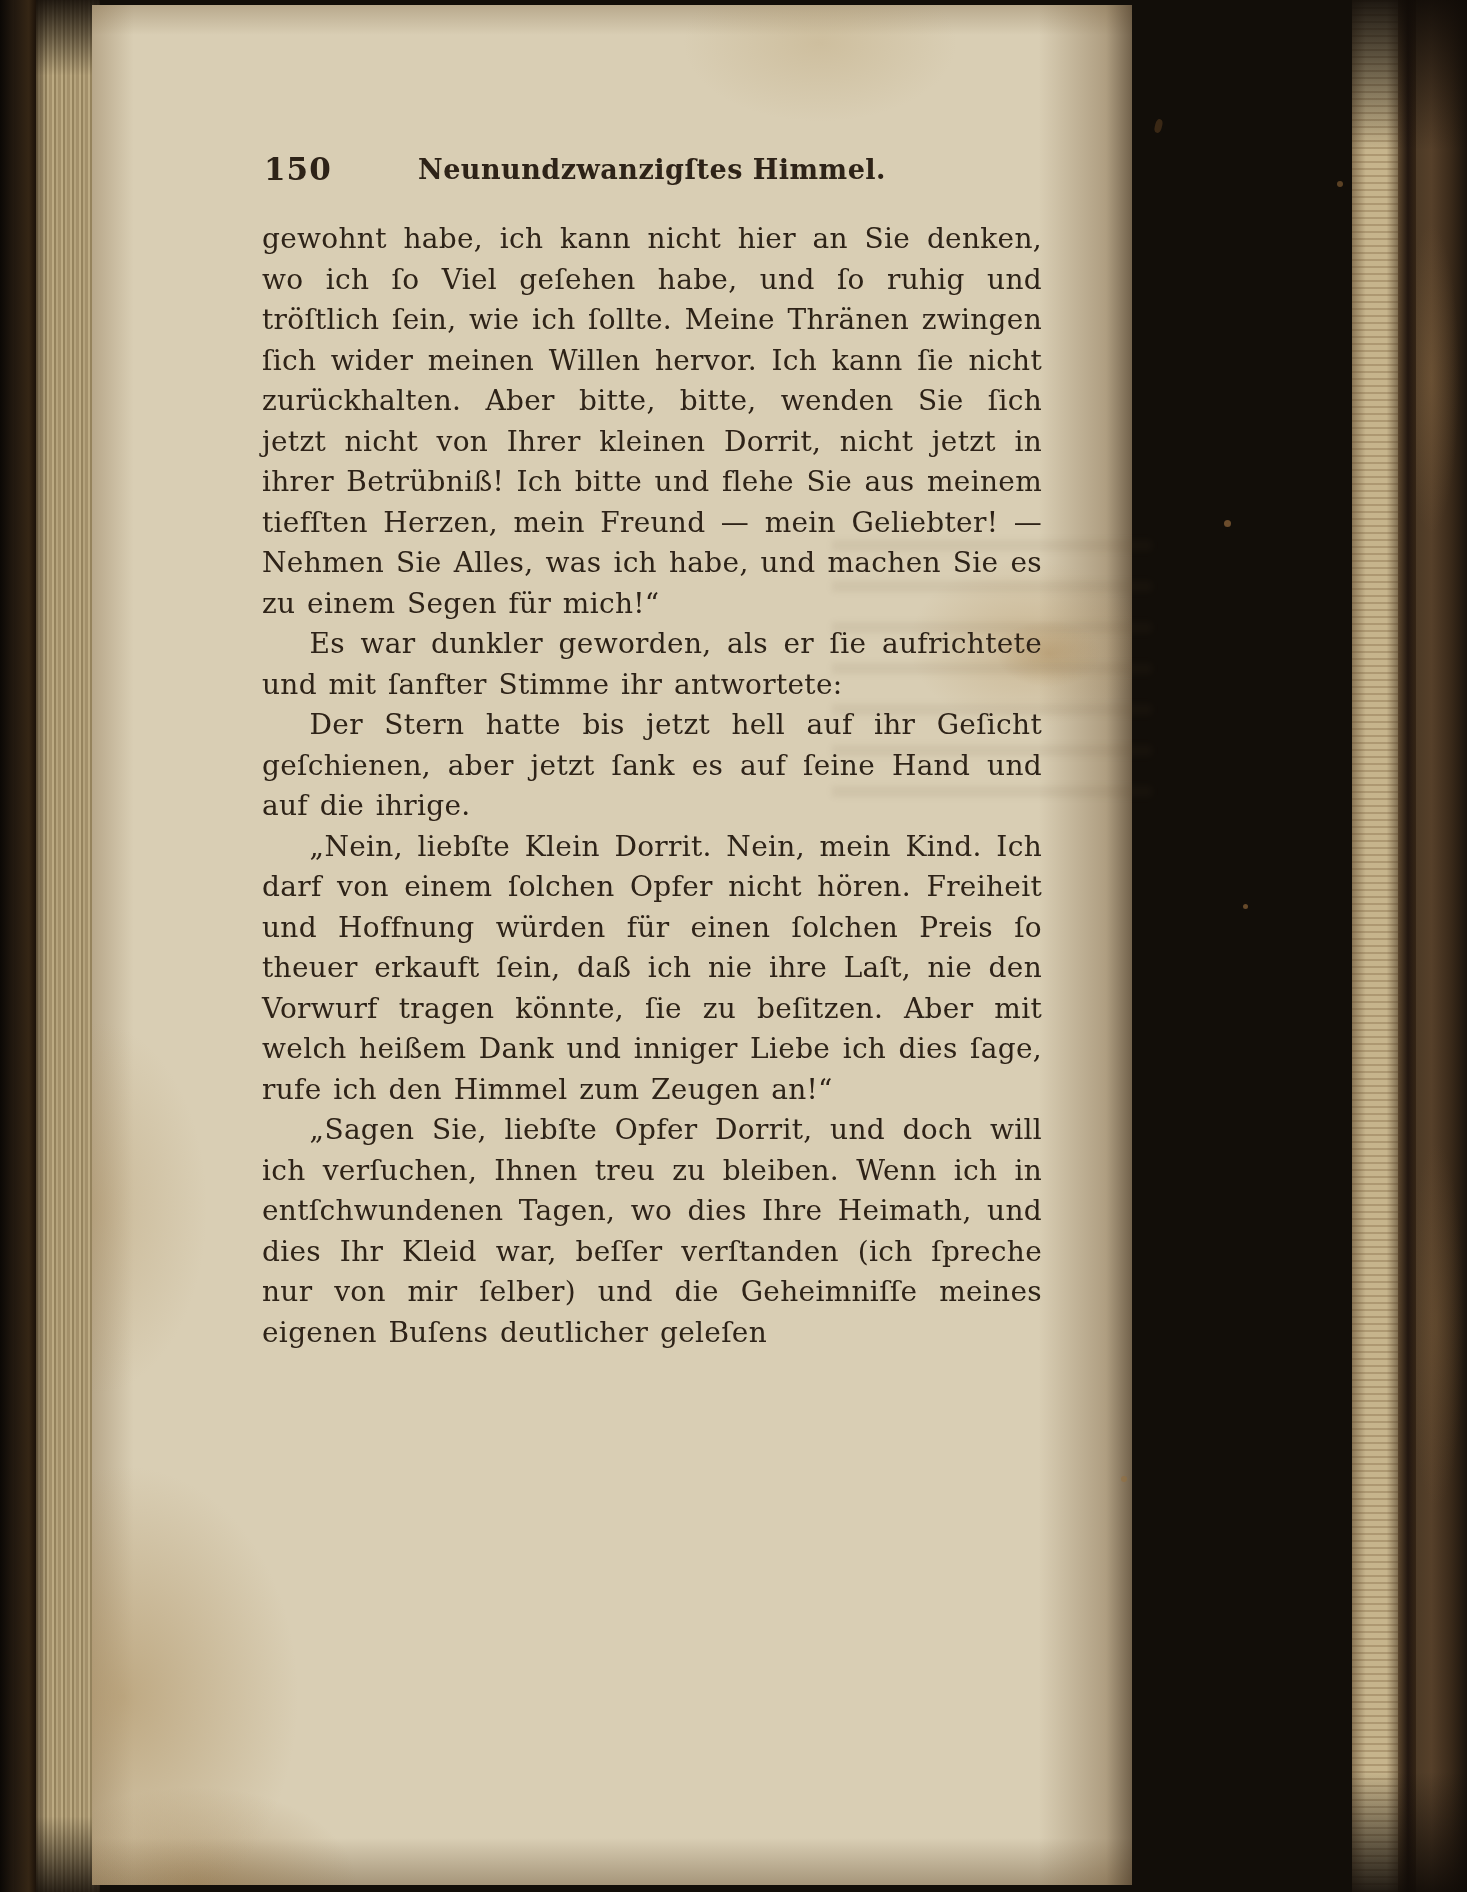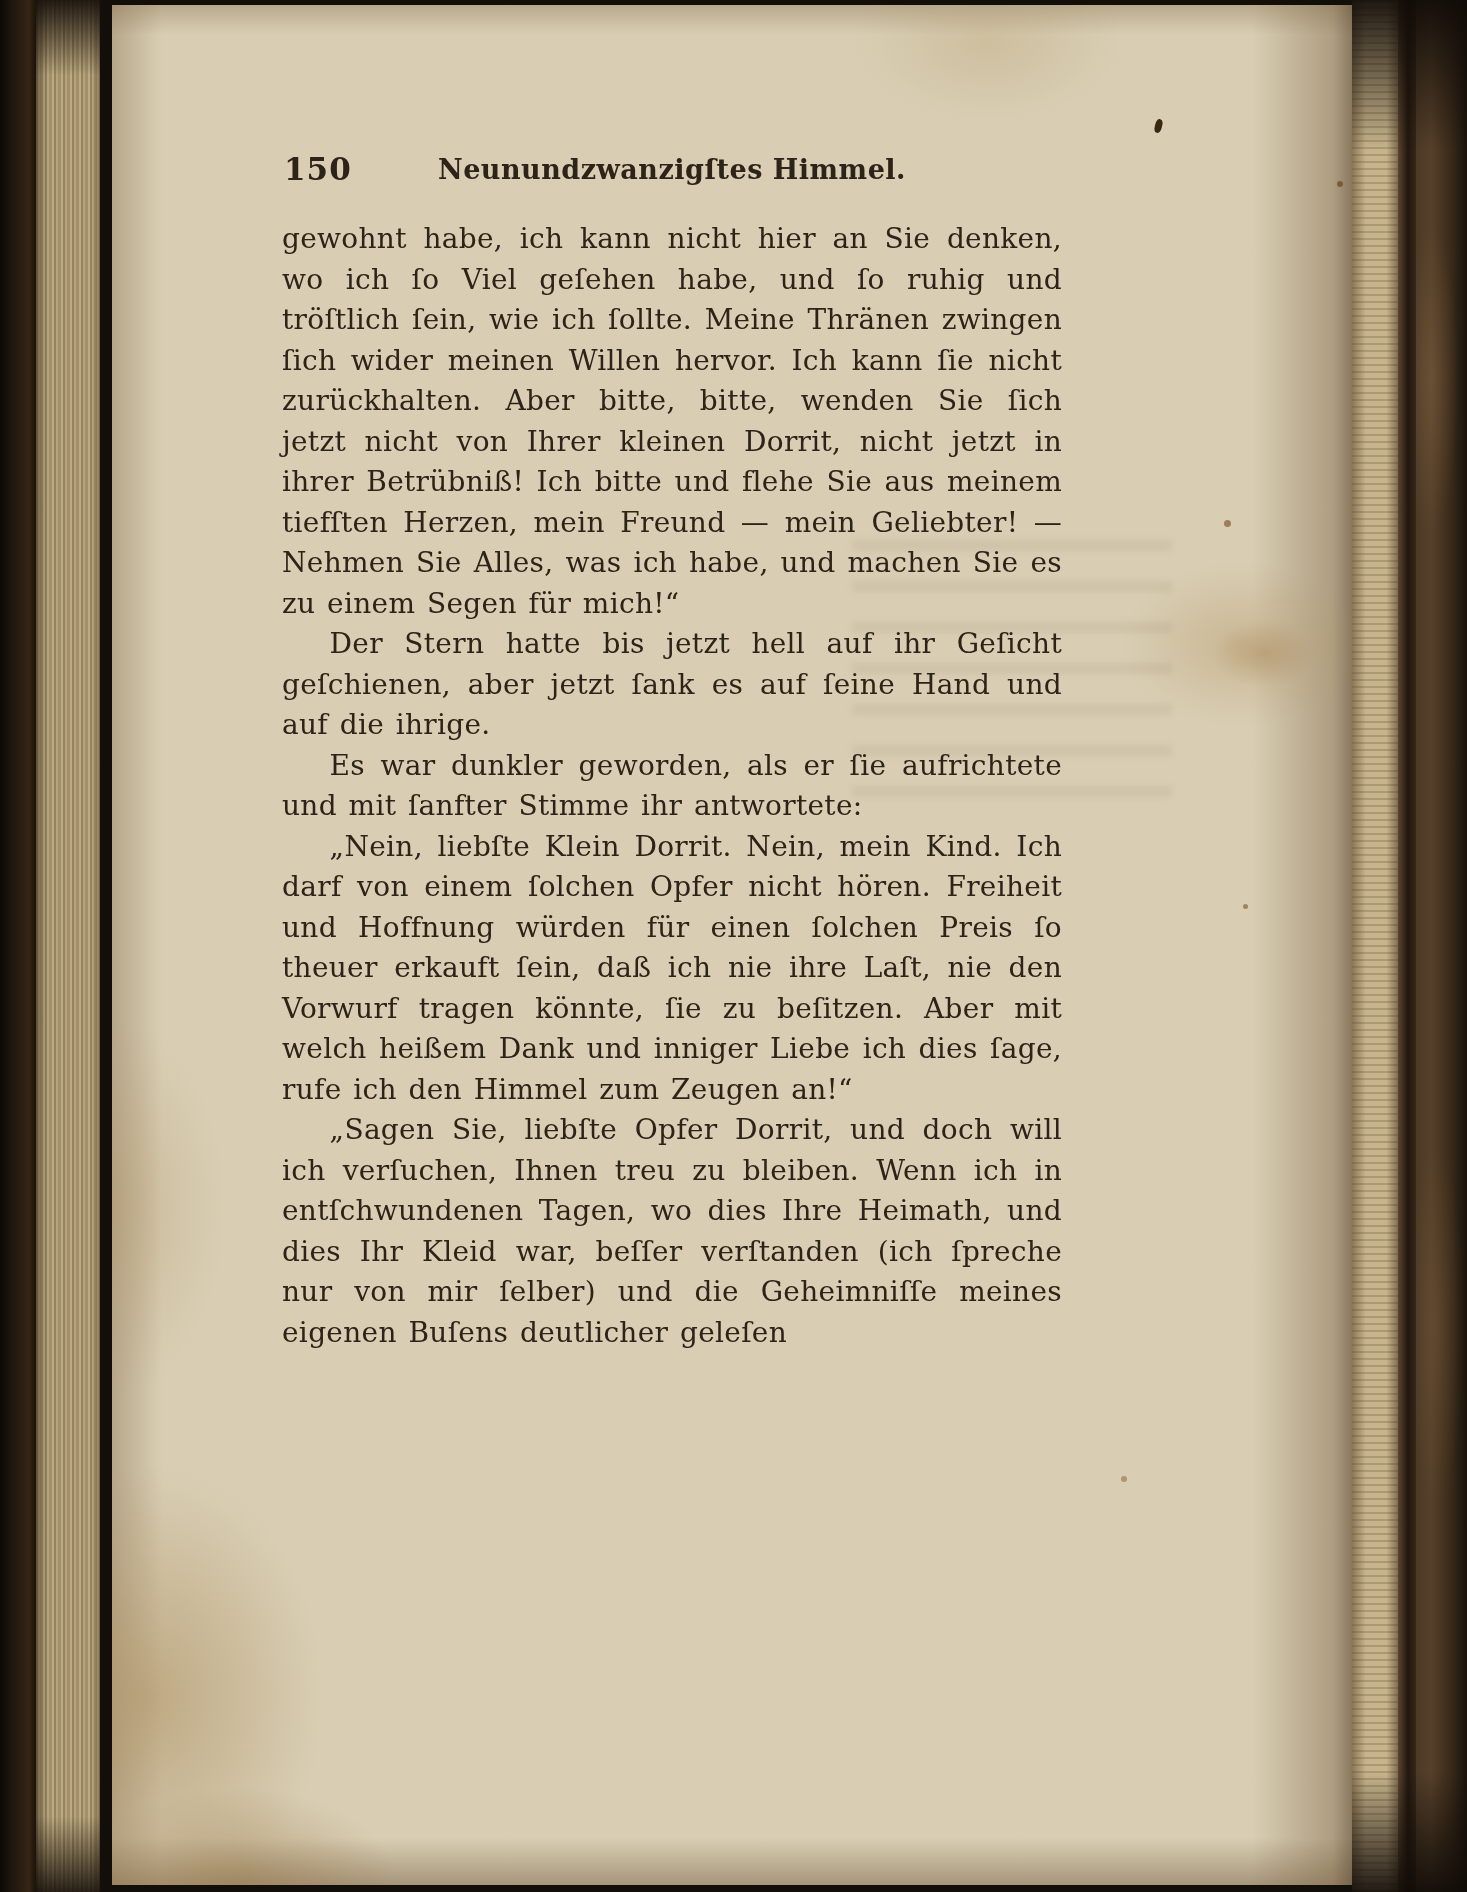--- a/index.html
+++ b/index.html
@@ -24,21 +24,21 @@
   .edge-stack {
     position:absolute; left:36px; top:0; width:64px; height:100%;
     background:
       linear-gradient(180deg, rgba(18,12,7,.9) 0, rgba(18,12,7,0) 4%, rgba(18,12,7,0) 96%, rgba(18,12,7,.85) 100%),
       linear-gradient(90deg, rgba(30,20,10,.45) 0, rgba(0,0,0,0) 18%, rgba(0,0,0,0) 88%, rgba(60,45,28,.4) 100%),
       repeating-linear-gradient(90deg, #95835d 0 2px, #b5a37c 2px 4px, #a3906a 4px 7px, #bcaa82 7px 9px);
   }
 
   
   .paper {
-    position:absolute; left:112px; top:5px; width:1252px; height:1880px;
+    position:absolute; left:92px; top:5px; width:1040px; height:1880px;
     background:
       radial-gradient(circle 6px at 84.8% 6.3%, rgba(70,48,24,.0), rgba(70,48,24,0) 100%),
       radial-gradient(ellipse 170px 120px at 90% 34%, rgba(178,146,97,.38), rgba(178,146,97,0) 70%),
       radial-gradient(ellipse 70px 45px at 92% 34.5%, rgba(160,125,75,.4), rgba(160,125,75,0) 75%),
       radial-gradient(ellipse 250px 330px at 3% 90%, rgba(168,138,90,.55), rgba(168,138,90,0) 70%),
       radial-gradient(ellipse 160px 260px at 0% 64%, rgba(172,144,98,.35), rgba(172,144,98,0) 72%),
       radial-gradient(ellipse 190px 110px at 70% 2%, rgba(176,150,102,.28), rgba(176,150,102,0) 72%),
       radial-gradient(ellipse 230px 140px at 10% 100%, rgba(150,118,72,.5), rgba(150,118,72,0) 70%),
       linear-gradient(90deg, rgba(128,103,68,.38) 0%, rgba(0,0,0,0) 4%, rgba(0,0,0,0) 91%, rgba(116,91,58,.42) 97.5%, rgba(74,56,35,.72) 100%),
       linear-gradient(180deg, rgba(116,92,58,.32) 0%, rgba(0,0,0,0) 1.6%, rgba(0,0,0,0) 97.5%, rgba(104,82,52,.45) 100%),
@@ -123,22 +123,22 @@
   <div class="paper">
     <div class="ghost"></div>
 
     <div class="text-block">
       <div class="page-header">
         <span class="page-number">150</span>
         <span class="chapter-title">Neunundzwanzigſtes Himmel.</span>
       </div>
       <div class="page-text">
           <p class="para">gewohnt habe, ich kann nicht hier an Sie denken, wo ich ſo Viel geſehen habe, und ſo ruhig und tröſtlich ſein, wie ich ſollte. Meine Thränen zwingen ſich wider meinen Willen hervor. Ich kann ſie nicht zurückhalten. Aber bitte, bitte, wenden Sie ſich jetzt nicht von Ihrer kleinen Dorrit, nicht jetzt in ihrer Betrübniß! Ich bitte und flehe Sie aus meinem tiefſten Herzen, mein Freund — mein Geliebter! — Nehmen Sie Alles, was ich habe, und machen Sie es zu einem Segen für mich!“</p>
+          <p class="para indent">Es war dunkler geworden, als er ſie aufrichtete und mit ſanfter Stimme ihr antwortete:</p>
           <p class="para indent">Der Stern hatte bis jetzt hell auf ihr Geſicht geſchienen, aber jetzt ſank es auf ſeine Hand und auf die ihrige.</p>
-          <p class="para indent">Es war dunkler geworden, als er ſie aufrichtete und mit ſanfter Stimme ihr antwortete:</p>
           <p class="para indent">„Nein, liebſte Klein Dorrit. Nein, mein Kind. Ich darf von einem ſolchen Opfer nicht hören. Freiheit und Hoffnung würden für einen ſolchen Preis ſo theuer erkauft ſein, daß ich nie ihre Laſt, nie den Vorwurf tragen könnte, ſie zu beſitzen. Aber mit welch heißem Dank und inniger Liebe ich dies ſage, rufe ich den Himmel zum Zeugen an!“</p>
           <p class="para indent">„Sagen Sie, liebſte Opfer Dorrit, und doch will ich verſuchen, Ihnen treu zu bleiben. Wenn ich in entſchwundenen Tagen, wo dies Ihre Heimath, und dies Ihr Kleid war, beſſer verſtanden (ich ſpreche nur von mir ſelber) und die Geheimniſſe meines eigenen Buſens deutlicher geleſen</p>
         </div>
     </div>
   </div>
 
   <div class="right-area">
     <div class="edge2"></div>
     <div class="crevice"></div>
     <div class="cover-right"></div>

